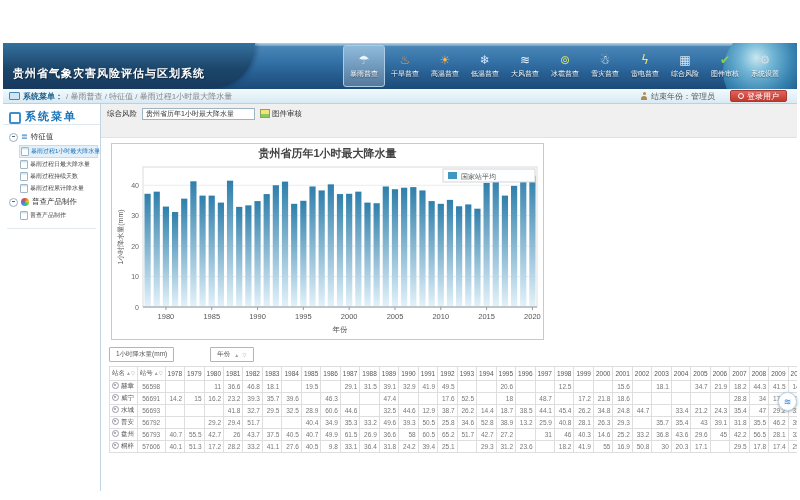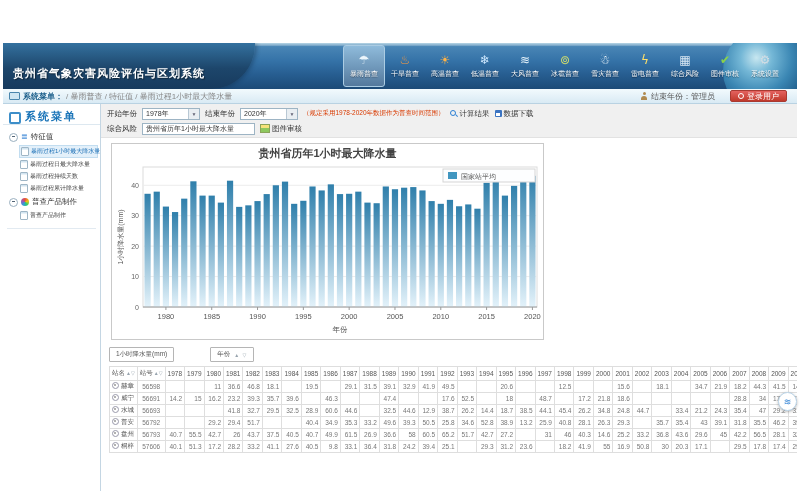--- a/index.html
+++ b/index.html
@@ -228,39 +228,20 @@
               <span class="picon"></span>
               <span>普查产品制作</span>
             </div>
             <div class="tree-divider"></div>
           </div>
       </div>
 
       <div class="main">
 
         <div class="toolbar">
-          <div class="t-row">
-            <span class="tlabel">开始年份</span>
-            <div class="sel">
-              <span>1978年</span>
-            </div>
-            <span class="tlabel">结束年份</span>
-            <div class="sel">
-              <span>2020年</span>
-            </div>
-            <span class="note">（规定采用1978-2020年数据作为普查时间范围）</span>
-            <div class="tbtn">
-              <span class="mag"></span>
-              <span>计算结果</span>
-            </div>
-            <div class="tbtn">
-              <span class="disk"></span>
-              <span>数据下载</span>
-            </div>
-          </div>
           <div class="t-row">
             <span class="tlabel">综合风险</span>
             <input class="ttl-input" readonly="" value="贵州省历年1小时最大降水量" style="">
             <div class="tbtn">
               <span class="pic"></span>
               <span>图件审核</span>
             </div>
           </div>
         </div>
 

